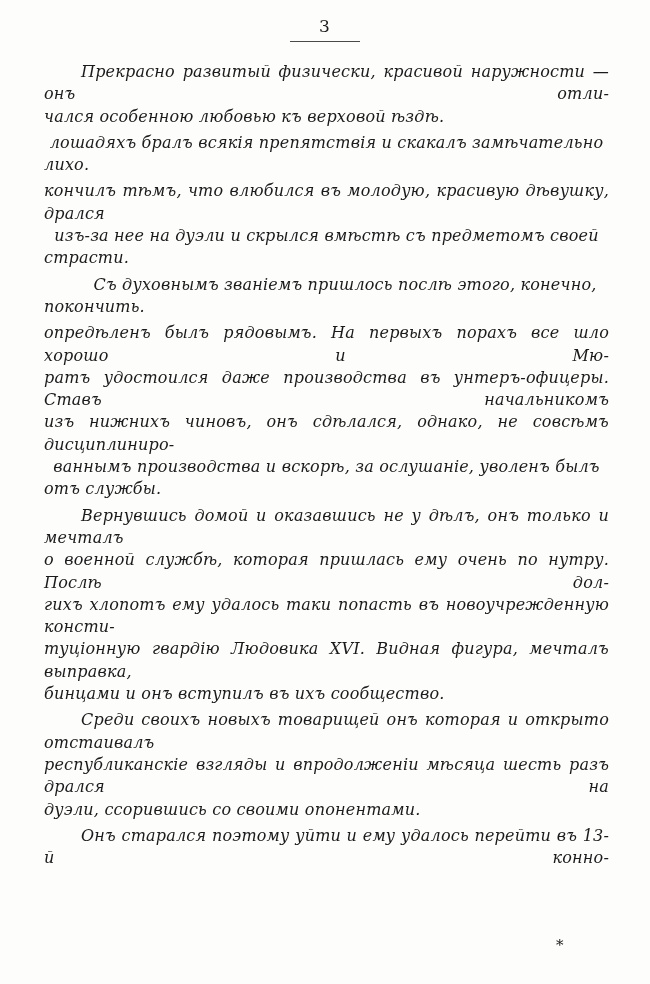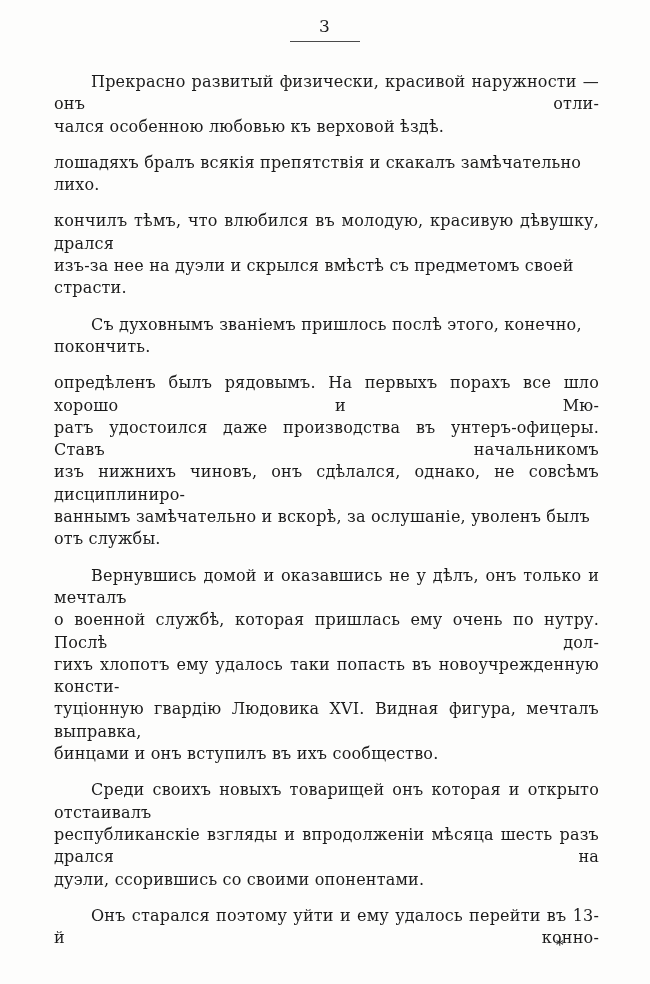--- a/index.html
+++ b/index.html
@@ -36,38 +36,39 @@
     background: #4a4a4a;
     margin: 5px auto 0 auto;
   }
   .body-text {
     position: absolute;
     top: 57px;
     left: 40px;
     right: 37px;
   }
   .paragraph {
-    margin: 14px;
+    margin: 4px;
     padding: 0;
+    font-style: italic;
   }
   .text-line {
     display: block;
     font-size: 16px;
     line-height: 22.3px;
     letter-spacing: 0.2px;
     text-align: justify;
     text-align-last: justify;
     text-justify: inter-word;
     white-space: normal;
   }
   .text-line.first {
     text-indent: 37px;
   }
   .text-line.last {
-    text-align: left;
+    text-align: center;
     text-align-last: left;
   }
   .footnote-marker {
     position: absolute;
     top: 938px;
     left: 556px;
     font-size: 15px;
     line-height: 15px;
   }
 </style>
@@ -93,21 +94,21 @@
         <span class="text-line">кончилъ тѣмъ, что влюбился въ молодую, красивую дѣвушку, дрался</span>
         <span class="text-line last">изъ-за нее на дуэли и скрылся вмѣстѣ съ предметомъ своей страсти.</span>
       </p>
       <p class="paragraph">
         <span class="text-line first last">Съ духовнымъ званіемъ пришлось послѣ этого, конечно, покончить.</span>
       </p>
       <p class="paragraph">
         <span class="text-line">опредѣленъ былъ рядовымъ. На первыхъ порахъ все шло хорошо и Мю-</span>
         <span class="text-line">ратъ удостоился даже производства въ унтеръ-офицеры. Ставъ начальникомъ</span>
         <span class="text-line">изъ нижнихъ чиновъ, онъ сдѣлался, однако, не совсѣмъ дисциплиниро-</span>
-        <span class="text-line last">ваннымъ замѣчательно и вскорѣ, за ослушаніе, уволенъ былъ отъ службы.</span>
+        <span class="text-line last">ваннымъ производства и вскорѣ, за ослушаніе, уволенъ былъ отъ службы.</span>
       </p>
       <p class="paragraph">
         <span class="text-line first">Вернувшись домой и оказавшись не у дѣлъ, онъ только и мечталъ</span>
         <span class="text-line">о военной службѣ, которая пришлась ему очень по нутру. Послѣ дол-</span>
         <span class="text-line">гихъ хлопотъ ему удалось таки попасть въ новоучрежденную консти-</span>
         <span class="text-line">туціонную гвардію Людовика XVI. Видная фигура, мечталъ выправка,</span>
         <span class="text-line last">бинцами и онъ вступилъ въ ихъ сообщество.</span>
       </p>
       <p class="paragraph">
         <span class="text-line first">Среди своихъ новыхъ товарищей онъ которая и открыто отстаивалъ</span>

